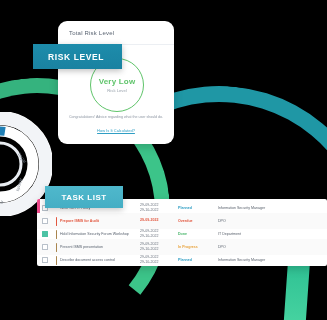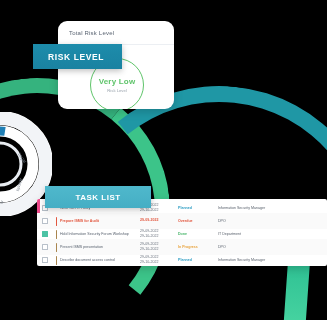--- a/index.html
+++ b/index.html
@@ -25,21 +25,21 @@
     background:linear-gradient(180deg,#2cbf92 0%,#46d3a0 100%);
     transform:rotate(4deg);border-radius:1px;
   }
 
   
   #donut-wrap{position:absolute;left:-52px;top:112px;width:104px;height:104px;}
   #donut-wrap svg{display:block;}
 
   
   #risk-card{
-    position:absolute;left:58px;top:21px;width:116px;height:88px;
+    position:absolute;left:58px;top:21px;width:116px;height:123px;
     background:#fff;border-radius:9px;
     box-shadow:0 3px 10px rgba(0,0,0,.18);
     overflow:hidden;
   }
   #risk-card-title{
     position:absolute;left:11px;top:9px;font-size:6px;color:#5a6472;letter-spacing:.2px;
   }
   #risk-card-divider{position:absolute;left:0;top:23px;width:100%;height:1px;background:#eceff3;}
   #risk-gauge{
     position:absolute;left:32px;top:37px;width:52px;height:52px;border-radius:50%;
@@ -93,21 +93,21 @@
   .cell-status{width:40px;font-weight:bold;}
   .cell-owner{flex:1;color:#5b6personal;}
   .cell-owner{flex:1;color:#5b636e;}
   .st-planned{color:#2f9ec4;}
   .st-overdue{color:#e2573f;}
   .st-done{color:#49b66b;}
   .st-progress{color:#e8a33d;}
 
   
   #task-banner{
-    position:absolute;left:45px;top:186px;width:106px;height:22px;
+    position:absolute;left:45px;top:186px;width:78px;height:22px;
     background:linear-gradient(180deg,#4fb8cc 0%,#45aec4 100%);
     display:flex;align-items:center;justify-content:center;
     box-shadow:0 2px 6px rgba(0,0,0,.22);
     text-align:center;
   }
   #task-banner-label{color:#fff;font-size:8px;font-weight:bold;letter-spacing:.5px;}
 </style>
 </head>
 <body>
 

